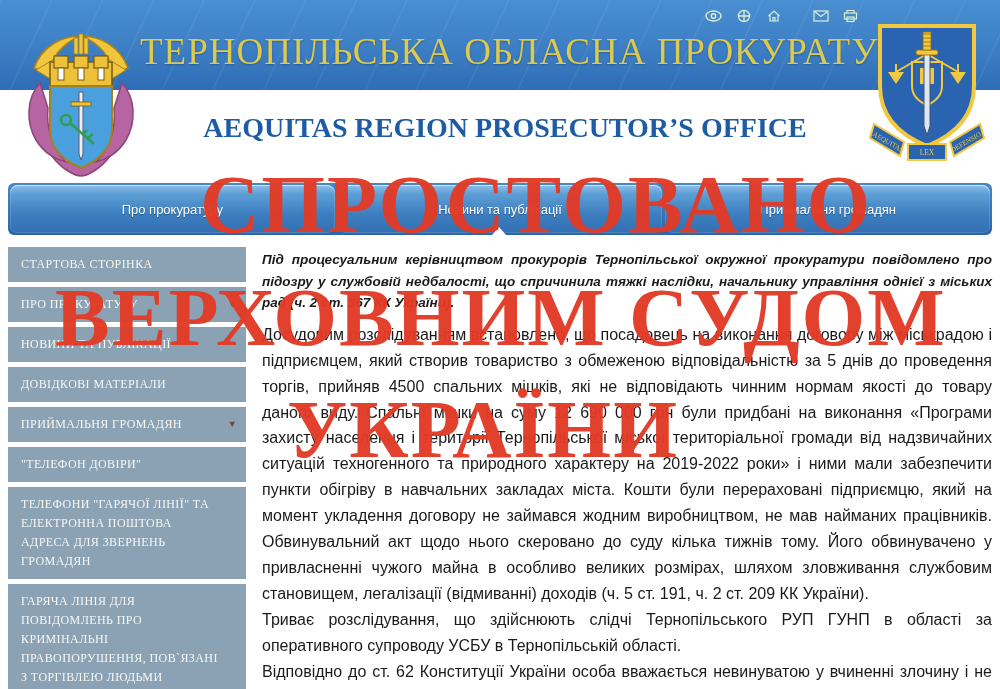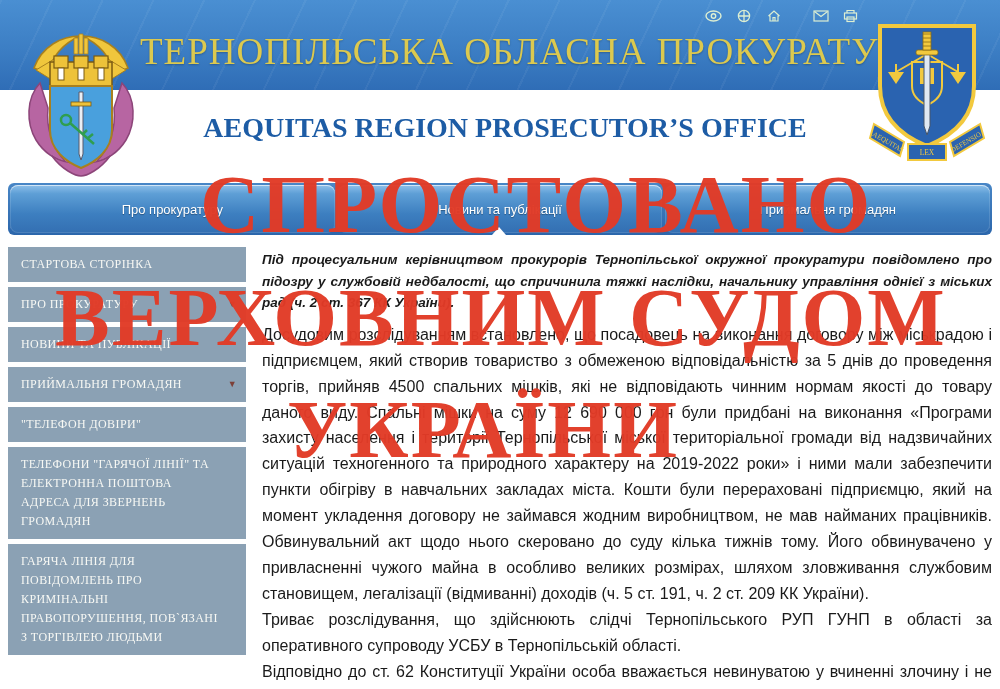--- a/index.html
+++ b/index.html
@@ -200,20 +200,24 @@
     <div class="side-item has-arrow">
       <span class="side-label">ПРО ПРОКУРАТУРУ</span>
       <span class="side-arrow">▼</span>
     </div>
 
     <div class="side-item">
       <span class="side-label">НОВИНИ ТА ПУБЛІКАЦІЇ</span>
       
     </div>
 
+    <div class="side-item">
+      <span class="side-label">ДОВІДКОВІ МАТЕРІАЛИ</span>
+      
+    </div>
 
     <div class="side-item has-arrow">
       <span class="side-label">ПРИЙМАЛЬНЯ ГРОМАДЯН</span>
       <span class="side-arrow">▼</span>
     </div>
 
     <div class="side-item">
       <span class="side-label">"ТЕЛЕФОН ДОВІРИ"</span>
       
     </div>

